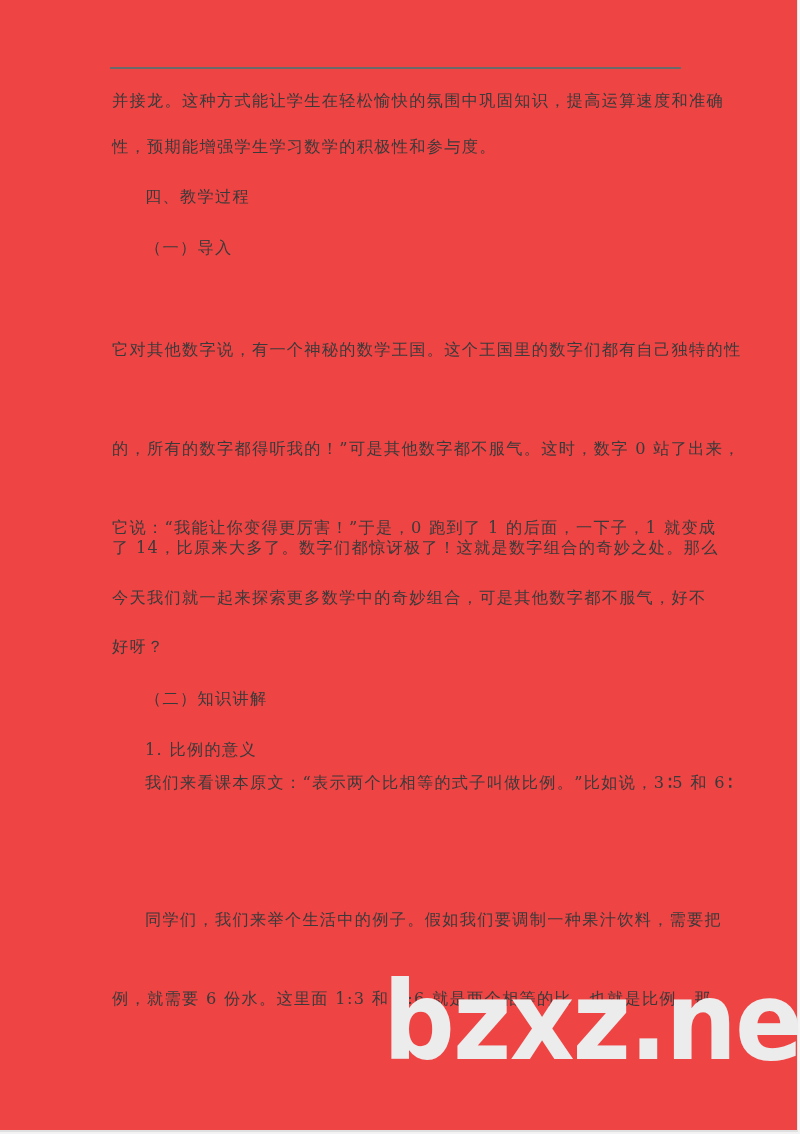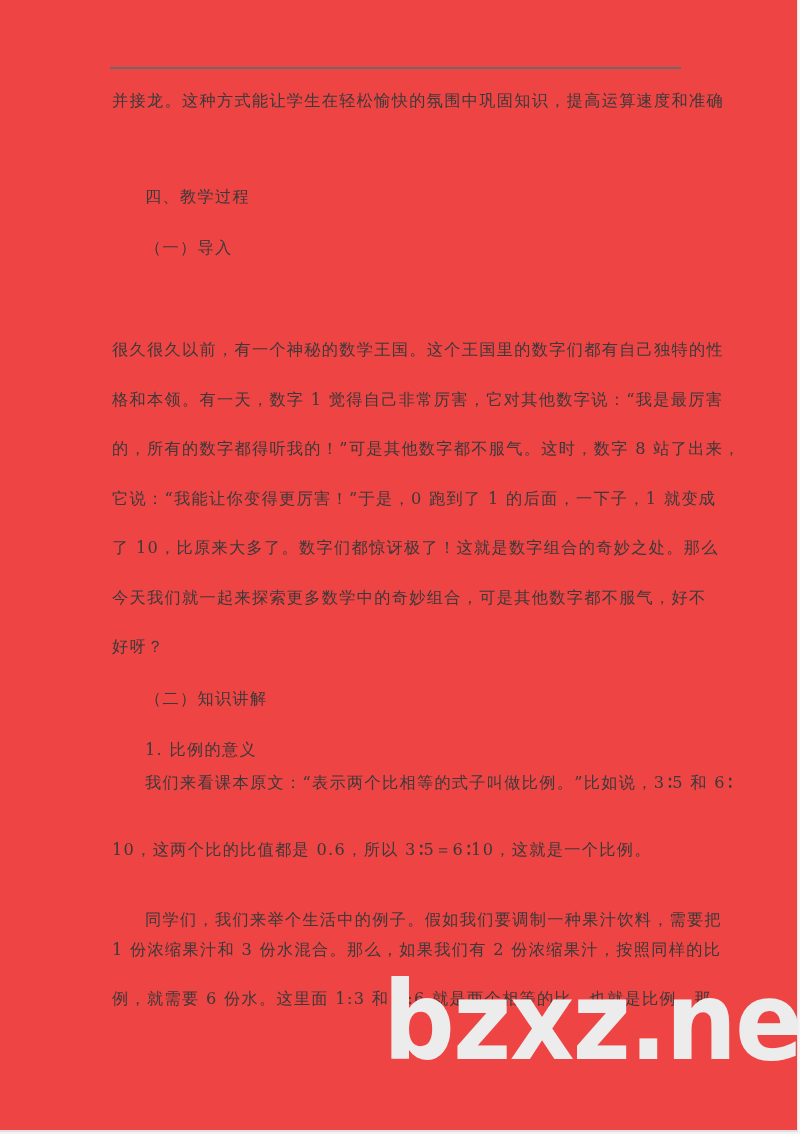--- a/index.html
+++ b/index.html
@@ -59,32 +59,30 @@
       pointer-events: none;
     }
   </style>
 </head>
 <body>
 
 <div class="page">
   <div class="header-rule"></div>
 
   <div class="line" style="top:89px">并接龙。这种方式能让学生在轻松愉快的氛围中巩固知识，提高运算速度和准确</div>
+  <div class="line" style="top:135px">性，预期能增强学生学习数学的积极性和参与度。</div>
   <div class="line indent" style="top:236px">（一）导入</div>
   <div class="line indent" style="top:185px">四、教学过程</div>
-  <div class="line" style="top:338px">很久很久以前，有一个神秘的数学王国。这个王国里的数字们都有自己独特的性</div>
-  <div class="line" style="top:388px">格和本领。有一天，数字 1 觉得自己非常厉害，它对其他数字说：“我是最厉害</div>
-  <div class="line" style="top:437px">的，所有的数字都得听我的！”可是其他数字都不服气。这时，数字 8 站了出来，</div>
-  <div class="line" style="top:487px">它说：“我能让你变得更厉害！”于是，0 跑到了 1 的后面，一下子，1 就变成</div>
-  <div class="line" style="top:536px">了 10，比原来大多了。数字们都惊讶极了！这就是数字组合的奇妙之处。那么</div>
+  <div class="line" style="top:338px">它对其他数字说，有一个神秘的数学王国。这个王国里的数字们都有自己独特的性</div>
+  <div class="line" style="top:437px">的，所有的数字都得听我的！”可是其他数字都不服气。这时，数字 0 站了出来，</div>
+  <div class="line" style="top:516px">它说：“我能让你变得更厉害！”于是，0 跑到了 1 的后面，一下子，1 就变成</div>
+  <div class="line" style="top:536px">了 14，比原来大多了。数字们都惊讶极了！这就是数字组合的奇妙之处。那么</div>
   <div class="line" style="top:586px">今天我们就一起来探索更多数学中的奇妙组合，可是其他数字都不服气，好不</div>
   <div class="line indent" style="top:687px">（二）知识讲解</div>
   <div class="line" style="top:635px">好呀？</div>
   <div class="line indent" style="top:738px">1. 比例的意义</div>
   <div class="line indent" style="top:771px">我们来看课本原文：“表示两个比相等的式子叫做比例。”比如说，3∶5 和 6∶</div>
-  <div class="line" style="top:838px">10，这两个比的比值都是 0.6，所以 3∶5＝6∶10，这就是一个比例。</div>
   <div class="line indent" style="top:908px">同学们，我们来举个生活中的例子。假如我们要调制一种果汁饮料，需要把</div>
-  <div class="line" style="top:938px">1 份浓缩果汁和 3 份水混合。那么，如果我们有 2 份浓缩果汁，按照同样的比</div>
   <div class="line" style="top:987px">例，就需要 6 份水。这里面 1:3 和 2:6 就是两个相等的比，也就是比例。那</div>
 
   <div class="watermark">bzxz.net</div>
 
 </div>
 
 </body></html>

